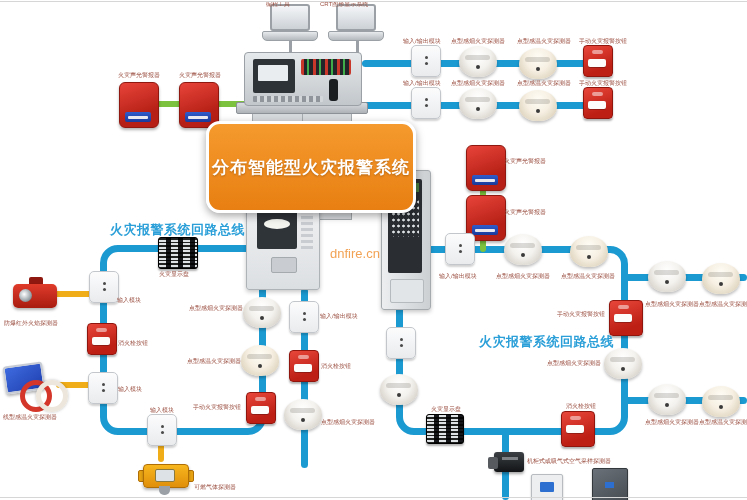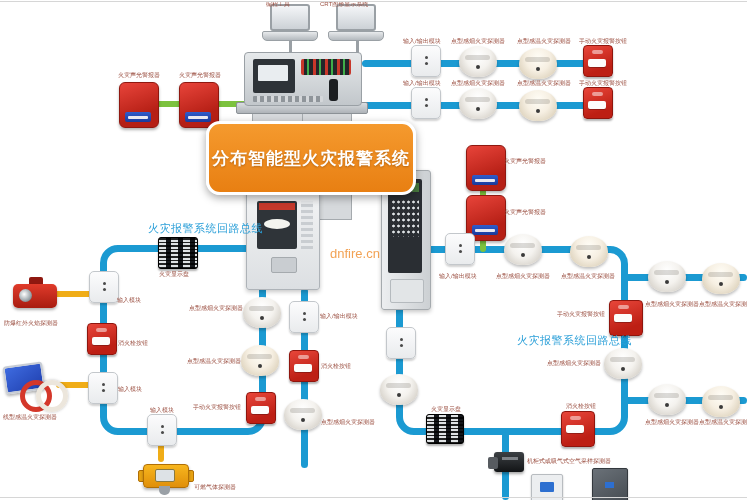--- a/index.html
+++ b/index.html
@@ -9,21 +9,21 @@
 
   
   .busline{position:absolute;background:#1b9ad2;border-radius:4px;z-index:1;}
   .loop-rect{position:absolute;border:7px solid #1b9ad2;border-radius:18px;box-sizing:border-box;background:transparent;z-index:1;}
   .greenline{position:absolute;background:#7cc23e;border-radius:3px;z-index:1;}
   .yellowline{position:absolute;background:#f0ad17;border-radius:3px;z-index:1;}
   .pole{position:absolute;width:3px;background:#9aa0a5;z-index:2;}
 
   
   .lbl{position:absolute;font-size:6px;line-height:1;color:#9b4f41;white-space:nowrap;z-index:6;}
-  .loop-lbl{position:absolute;font-size:11px;line-height:1;font-weight:normal;color:#2a9fd8;letter-spacing:.5px;white-space:nowrap;z-index:6;margin-left:38px;}
+  .loop-lbl{position:absolute;font-size:13px;line-height:1;font-weight:bold;color:#2a9fd8;letter-spacing:.5px;white-space:nowrap;z-index:6;}
   .wm{position:absolute;left:330px;top:246px;font-size:13px;color:#ef8c2b;opacity:.8;z-index:6;}
 
   
   .detector{position:absolute;width:38px;height:31px;border-radius:50% 50% 46% 46%;
     background:radial-gradient(ellipse at 50% 32%,#ffffff 0%,#f4f2ee 45%,#dcd8d1 75%,#c6c2ba 100%);
     box-shadow:0 2px 3px rgba(0,0,0,.25);z-index:3;}
   .detector::before{content:"";position:absolute;left:50%;top:60%;width:4px;height:4px;margin-left:-2px;border-radius:50%;background:#3a3a3a;}
   .detector::after{content:"";position:absolute;left:16%;top:28%;width:66%;height:5px;border-radius:3px;background:rgba(95,90,84,.22);}
   .detector.heat{background:radial-gradient(ellipse at 50% 32%,#fffdf6 0%,#f6efe2 45%,#e2d8c4 75%,#cdc3ac 100%);}
 
@@ -98,21 +98,21 @@
   .wp-slot{position:absolute;left:24px;top:66px;width:24px;height:14px;background:#c9cdd1;border:1px solid #a5aaae;border-radius:2px;}
 
   .floorcab{position:absolute;left:381px;top:170px;width:48px;height:138px;background:linear-gradient(90deg,#eceef0,#ccd0d3);border:1px solid #a5aaae;border-radius:3px;box-shadow:0 2px 4px rgba(0,0,0,.22);z-index:4;}
   .fc-panel{position:absolute;left:6px;top:8px;width:34px;height:94px;background:#2a2e33;border-radius:2px;}
   .fc-lcd{position:absolute;left:3px;top:4px;width:18px;height:9px;background:#c8342a;}
   .fc-lcd2{position:absolute;left:24px;top:4px;width:7px;height:9px;background:#4a7c3f;}
   .fc-btns{position:absolute;left:3px;top:20px;width:28px;height:38px;background-image:radial-gradient(#dfe3e6 1px,transparent 1.4px);background-size:5px 6px;}
   .fc-vent{position:absolute;left:8px;top:108px;width:32px;height:22px;background:#e2e5e7;border:1px solid #b5babe;border-radius:2px;}
 
   
-  .banner{position:absolute;left:206px;top:121px;width:210px;height:74px;box-sizing:border-box;
+  .banner{position:absolute;left:206px;top:121px;width:210px;height:92px;box-sizing:border-box;
     background:linear-gradient(#f59a2e,#e87f12);border:3px solid #fff;border-radius:14px;
     box-shadow:0 3px 8px rgba(0,0,0,.35);z-index:5;display:flex;flex-direction:column;align-items:center;justify-content:center;}
   .banner .l1{font-size:17px;font-weight:bold;color:#fff;letter-spacing:1px;text-shadow:0 1px 2px rgba(110,55,0,.45);}
   .banner .l2{font-size:27px;font-weight:bold;color:#fff;letter-spacing:8px;text-indent:8px;margin-top:7px;text-shadow:0 1px 2px rgba(110,55,0,.45);}
 </style>
 </head>
 <body>
 
 <div class="stage">
   <div class="frame" style="top:1px"></div>

